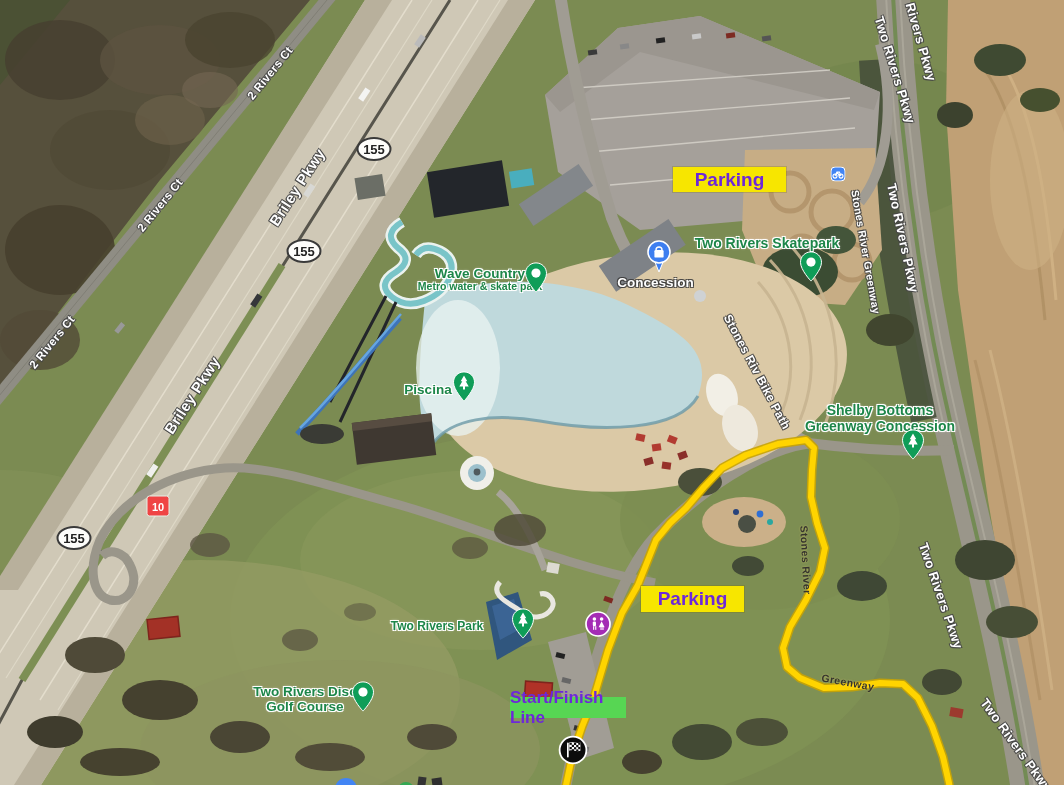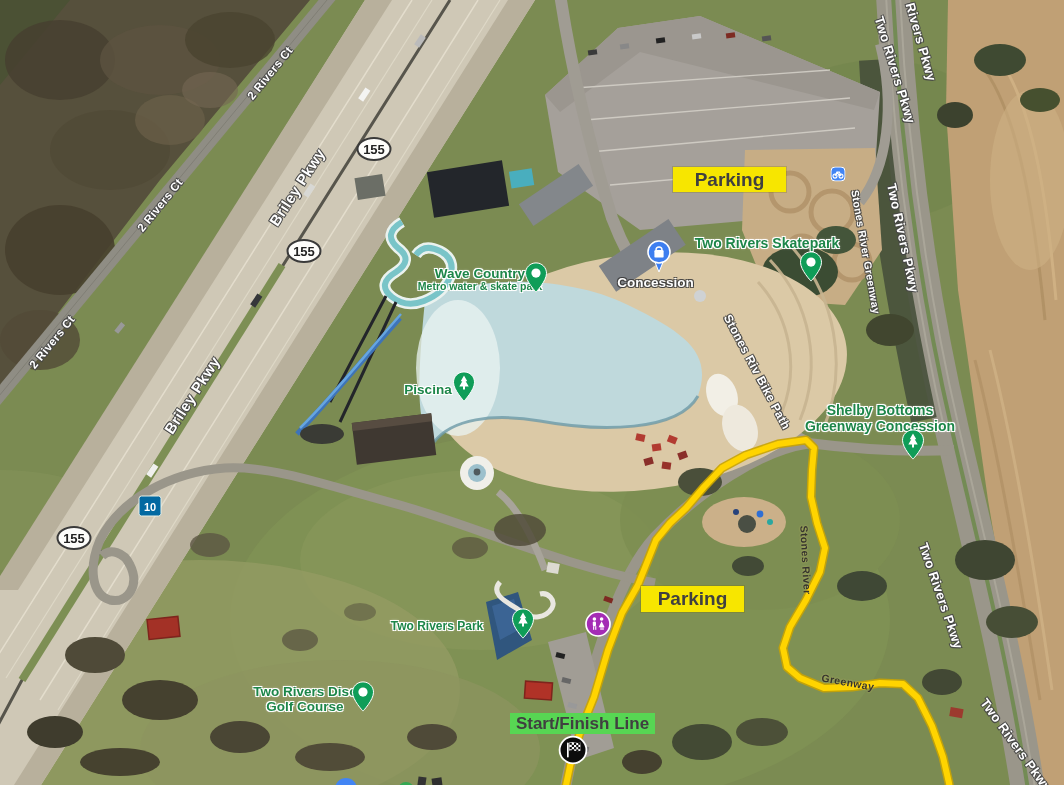--- a/index.html
+++ b/index.html
@@ -10,34 +10,34 @@
   .road-label{position:absolute;color:#fff;font-weight:bold;white-space:nowrap;
     letter-spacing:.4px;
     text-shadow:-1px -1px 0 rgba(70,70,70,.9),1px -1px 0 rgba(70,70,70,.9),
                 -1px 1px 0 rgba(70,70,70,.9),1px 1px 0 rgba(70,70,70,.9);}
   .road-label.dark{color:#35342e;font-weight:bold;
     text-shadow:0 0 2px rgba(255,230,120,.55);}
   .shield{position:absolute;display:flex;align-items:center;justify-content:center;
     font-weight:bold;transform:translate(-50%,-50%);}
   .shield.oval{width:31px;height:20px;background:#fdfdfb;border:2px solid #3a3a3a;
     border-radius:50%;color:#222;font-size:13px;}
-  .shield.square{width:21px;height:19px;background:#0369a1;border:1.5px solid #e8efe6;
-    border-radius:3px;color:#fff;font-size:11px;}
+  .shield.square{width:21px;height:19px;background:#ef4444;border:1.5px solid #e8efe6;
+    border-radius:3px;color:#fff;font-size:11px;margin-left:8px;}
   .poi{position:absolute;transform:translate(-50%,-50%);text-align:center;
     color:var(--poi-green,#1d8649);font-weight:bold;white-space:nowrap;line-height:1.12;
     text-shadow:-1px -1px 0 #fff,1px -1px 0 #fff,-1px 1px 0 #fff,1px 1px 0 #fff,0 0 3px #fff;}
   .poi .sub{font-size:10.5px;font-weight:bold;}
   .poi-white{position:absolute;transform:translate(-50%,-50%);color:#fff;font-weight:bold;
     font-size:13.5px;white-space:nowrap;
     text-shadow:-1px -1px 0 rgba(60,60,60,.85),1px -1px 0 rgba(60,60,60,.85),
                 -1px 1px 0 rgba(60,60,60,.85),1px 1px 0 rgba(60,60,60,.85);padding-left:17px;}
   .pin{position:absolute;transform:translate(-50%,-94%);}
   .marker{position:absolute;transform:translate(-50%,-50%);}
   .ann-box{position:absolute;display:flex;align-items:center;justify-content:center;
-    font-weight:bold;color:#404040;}
+    font-weight:bold;color:#6d28d9;}
   .parking-box{background:var(--parking-bg,#f7e600);font-size:19px;
     box-shadow:0 0 0 1px rgba(120,110,0,.25);}
   .startfinish-box{background:var(--startfinish-bg,#57d653);font-size:17px;}
 </style>
 </head>
 <body>
 
 <div id="stage">
 
 <svg id="terrain" width="1064" height="785" viewBox="0 0 1064 785">
@@ -305,21 +305,21 @@
       </div>
       <span class="pin" style="left: 363px; top: 714px;"><svg width="23" height="31" viewBox="0 0 23 31">
           <path d="M11.5,0.8 C5.6,0.8 1,5.4 1,11.2 C1,19 11.5,30 11.5,30 C11.5,30 22,19 22,11.2 C22,5.4 17.4,0.8 11.5,0.8 Z" fill="#0F9D58" stroke="#fff" stroke-width="1"></path>
           <circle cx="11.5" cy="11" r="4.6" fill="#fff"></circle>
         </svg></span>
       <div class="poi-white" style="left: 647px; top: 282px;">Concession</div>
     </div>
 
 <div class="ann-box parking-box" style="left:673px;top:167px;width:113px;height:25px;">Parking</div>
 <div class="ann-box parking-box" style="left:641px;top:586px;width:103px;height:26px;">Parking</div>
-<div class="ann-box startfinish-box" style="left:510px;top:713px;width:145px;height:21px;">Start/Finish Line</div>
+<div class="ann-box startfinish-box" style="left:510px;top:697px;width:116px;height:21px;">Start/Finish Line</div>
 
 <div class="marker" style="left:659px;top:259px;">
   <svg width="26" height="36" viewBox="-13 -13 26 36">
     <path d="M0,20 L-4.5,9 L4.5,9 Z" fill="#3d7ef0" stroke="#fff" stroke-width="1"></path>
     <circle r="11" fill="#3d7ef0" stroke="#fff" stroke-width="1.6"></circle>
     <path d="M-3,-2 a3,3 0 0 1 6,0" stroke="#fff" stroke-width="1.4" fill="none"></path>
     <rect x="-4.6" y="-2" width="9.2" height="7.6" rx="1.2" fill="#fff"></rect>
   </svg>
 </div>
 <div class="marker" style="left:598px;top:626px;">

